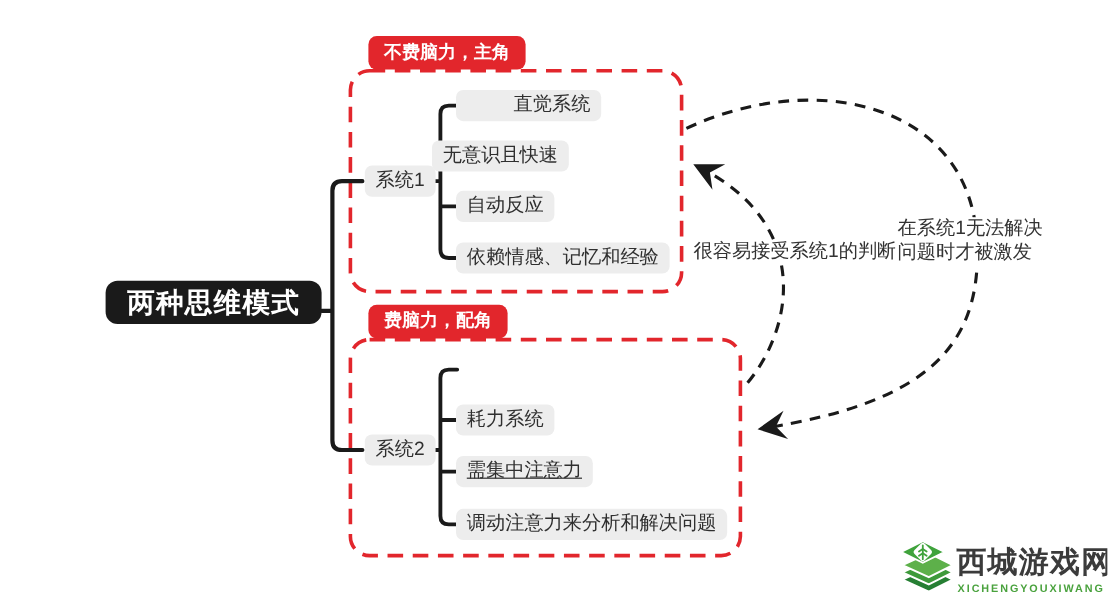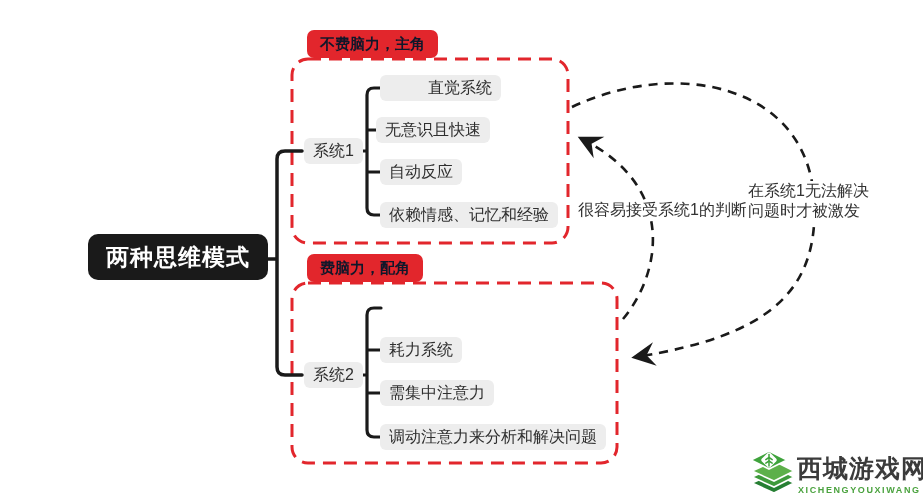--- a/index.html
+++ b/index.html
@@ -2,27 +2,27 @@
 <html style="--accent: #e2262c; --line: #1a1a1a; --leafbg: #ededed; --green: #4aa23e;"><head>
 <meta charset="utf-8">
 <style>
   html,body{margin:0;padding:0;background:#fff;}
   #canvas{
     position:relative;width:923px;height:500px;background:#ffffff;
     font-family:"Liberation Sans","DejaVu Sans",sans-serif;overflow:hidden;
   }
   #wires{position:absolute;left:0;top:0;width:923px;height:500px;}
   .root-node{
-    position:absolute;left:88px;top:234px;width:180px;height:46px;
+    position:absolute;left:88px;top:234px;width:180px;height:36px;
     background:var(--line,#1a1a1a);color:#fff;border-radius:10px;
     display:flex;align-items:center;justify-content:center;
     font-size:23px;font-weight:bold;letter-spacing:1px;
   }
   .tag{
-    position:absolute;background:var(--accent,#e2262c);color:#0f172a;
+    position:absolute;background:var(--accent,#e2262c);color:#ffffff;
     font-size:15px;font-weight:bold;padding:5px 13px;border-radius:7px;
     line-height:18px;white-space:nowrap;z-index:3;
   }
   .node-label,.leaf{
     position:absolute;background:var(--leafbg,#ededed);color:#2f2f2f;
     font-size:16px;line-height:20px;padding:3px 9px;border-radius:6px;
     white-space:nowrap;z-index:2;
   }
   .annotation{
     position:absolute;color:#333;font-size:16px;line-height:20px;
@@ -66,26 +66,26 @@
 
   <div class="root-node">两种思维模式</div>
 
   <div class="tag" style="left:307px;top:30px;">不费脑力，主角</div>
   <div class="tag" style="left:307px;top:254px;">费脑力，配角</div>
 
   <div class="node-label" style="left:304px;top:138px;">系统1</div>
   <div class="node-label" style="left:304px;top:362px;">系统2</div>
 
   <div class="leaf" style="left:380px;top:75px;padding-left:48px;">直觉系统</div>
-  <div class="leaf" style="left:376px;top:117px;">无意识且快速</div>
+  <div class="leaf" style="left:360px;top:117px;">无意识且快速</div>
   <div class="leaf" style="left:380px;top:159px;">自动反应</div>
   <div class="leaf" style="left:380px;top:202px;">依赖情感、记忆和经验</div>
 
   <div class="leaf" style="left:380px;top:337px;">耗力系统</div>
-  <div class="leaf" style="left:380px;top:380px;">需集中注意力</div>
+  <div class="leaf" style="left:380px;top:380px;text-decoration:underline;">需集中注意力</div>
   <div class="leaf" style="left:380px;top:424px;">调动注意力来分析和解决问题</div>
 
   <div class="annotation" style="left:576px;top:200px;">很容易接受系统1的判断</div>
   <div class="annotation" style="left:746px;top:181px;">
     <div>在系统1无法解决</div>
     <div>问题时才被激发</div>
   </div>
 
   <svg class="logo-icon" width="46" height="52" viewBox="0 0 46 52">
     <g stroke="#ffffff" stroke-width="1.6">

